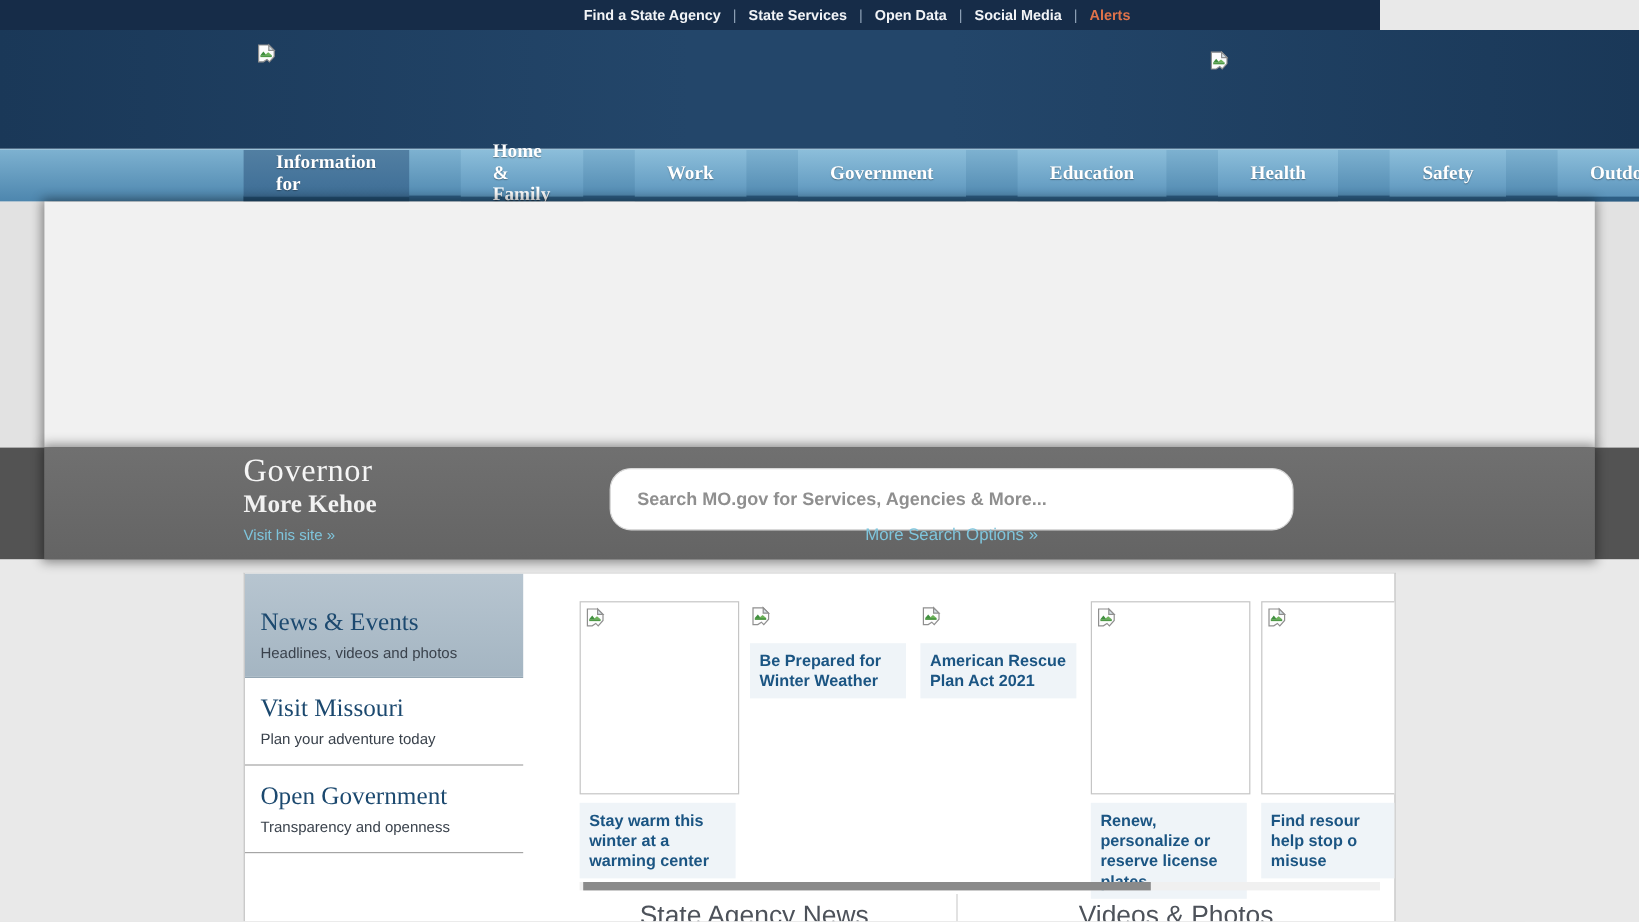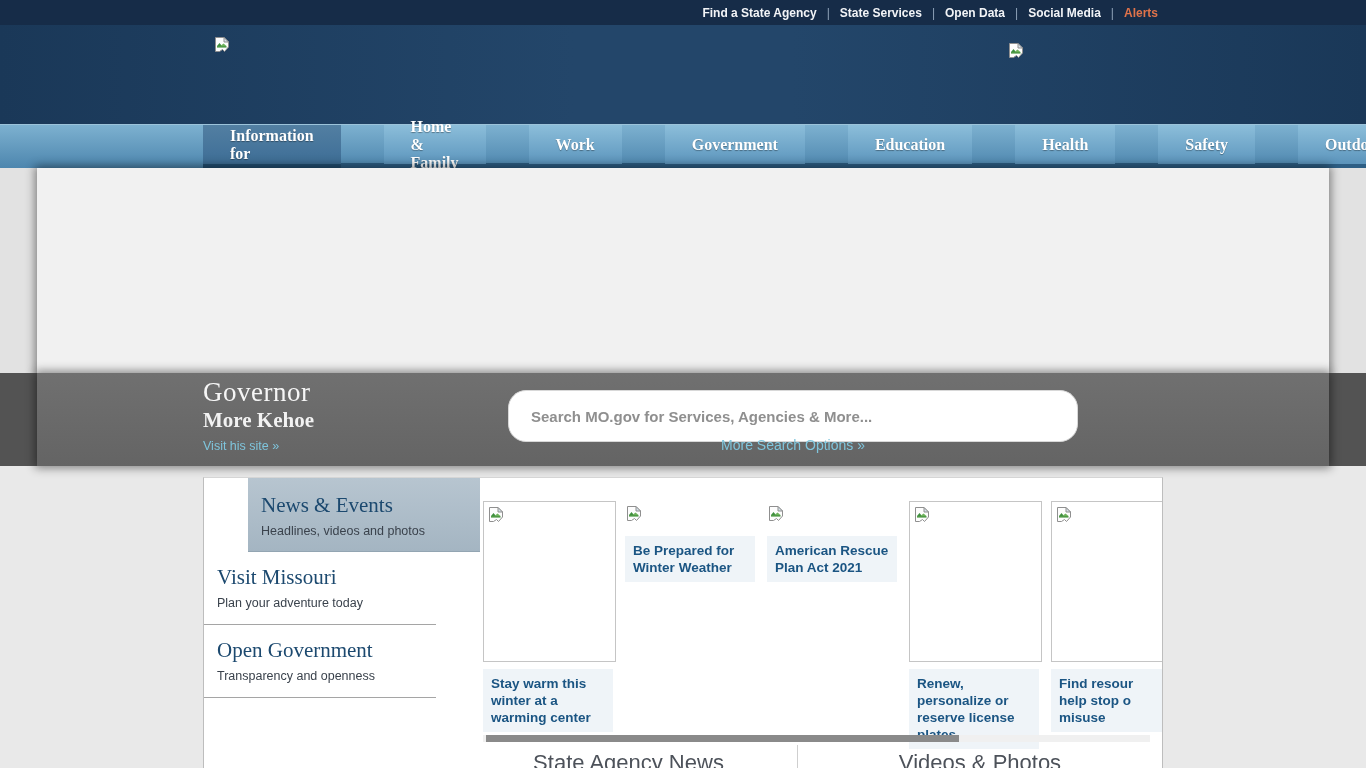--- a/index.html
+++ b/index.html
@@ -1,21 +1,21 @@
 <!DOCTYPE html>
 <html style="--alert: #e0734a; --nav-dark: #2d5e84; --band-link: #7fc5dc; --sidebar-title: #1c496f; --caption-text: #1b5583;"><head>
 <meta charset="utf-8">
 <style>
   html,body{margin:0;padding:0;background:#e9e9e9;}
   *{box-sizing:border-box;}
   .stage{position:relative;width:1366px;height:768px;overflow:hidden;
          font-family:"Liberation Sans",sans-serif;background:#e9e9e9;}
 
   
-  .topbar{position:absolute;left:0;top:0;width:1366px;height:25px;background:#162c48;}
+  .topbar{position:absolute;left:0;top:0;width:1150px;height:25px;background:#162c48;}
   .topbar-links{position:absolute;right:208px;top:0;height:25px;display:flex;align-items:center;}
   .topbar-links a{color:#f2f4f7;font-size:12px;font-weight:600;text-decoration:none;white-space:nowrap;}
   .topbar-sep{color:#8fa2b8;margin:0 10px;font-size:12px;}
   .topbar-links a.alert{color:var(--alert,#e0734a);}
 
   
   .header{position:absolute;left:0;top:25px;width:1366px;height:99px;
           background:linear-gradient(to right,#1a3858 0%,#23466a 42%,#23466a 58%,#1a3858 100%);}
   .broken-img{display:inline-block;width:17px;height:17px;line-height:0;}
   .hdr-logo{position:absolute;left:214px;top:11px;}
@@ -57,21 +57,21 @@
        color:var(--band-link,#7fc5dc);font-size:14px;font-weight:normal;text-decoration:none;cursor:pointer;}
 
   
   .panel{position:absolute;left:203px;top:477px;width:960px;height:291px;background:#fff;
        border:1px solid #bdbdbd;border-top-color:#d5d5d5;border-bottom:none;overflow:hidden;}
 
   
   .sidebar{position:absolute;left:0;top:0;width:233px;}
   .side-item{width:232px;padding:13px 0 14px 13px;border-bottom:1px solid #a5a5a5;cursor:pointer;}
   .side-item.selected{background:linear-gradient(#b7c5d0,#a4b5c2);border-bottom:1px solid #93a5b2;
-       padding-top:15px;padding-bottom:13px;margin-left:44px;}
+       padding-top:28px;padding-bottom:13px;}
   .side-title{font-family:"Liberation Serif",serif;font-size:21px;color:var(--sidebar-title,#1c496f);}
   .side-sub{margin-top:6px;font-size:12.5px;color:#3a424c;}
 
   
   .frame{position:absolute;width:133px;height:161px;top:23px;background:#fff;border:1px solid #c5c5c5;}
   .frame .broken-img{position:absolute;left:4px;top:4px;}
   .loose-icon{position:absolute;top:27px;}
   .caption{position:absolute;width:130px;padding:6px 8px;background:#eff4f8;
        font-size:13.5px;line-height:17px;font-weight:bold;color:var(--caption-text,#1b5583);cursor:pointer;}
   .cap-low{top:191px;}

